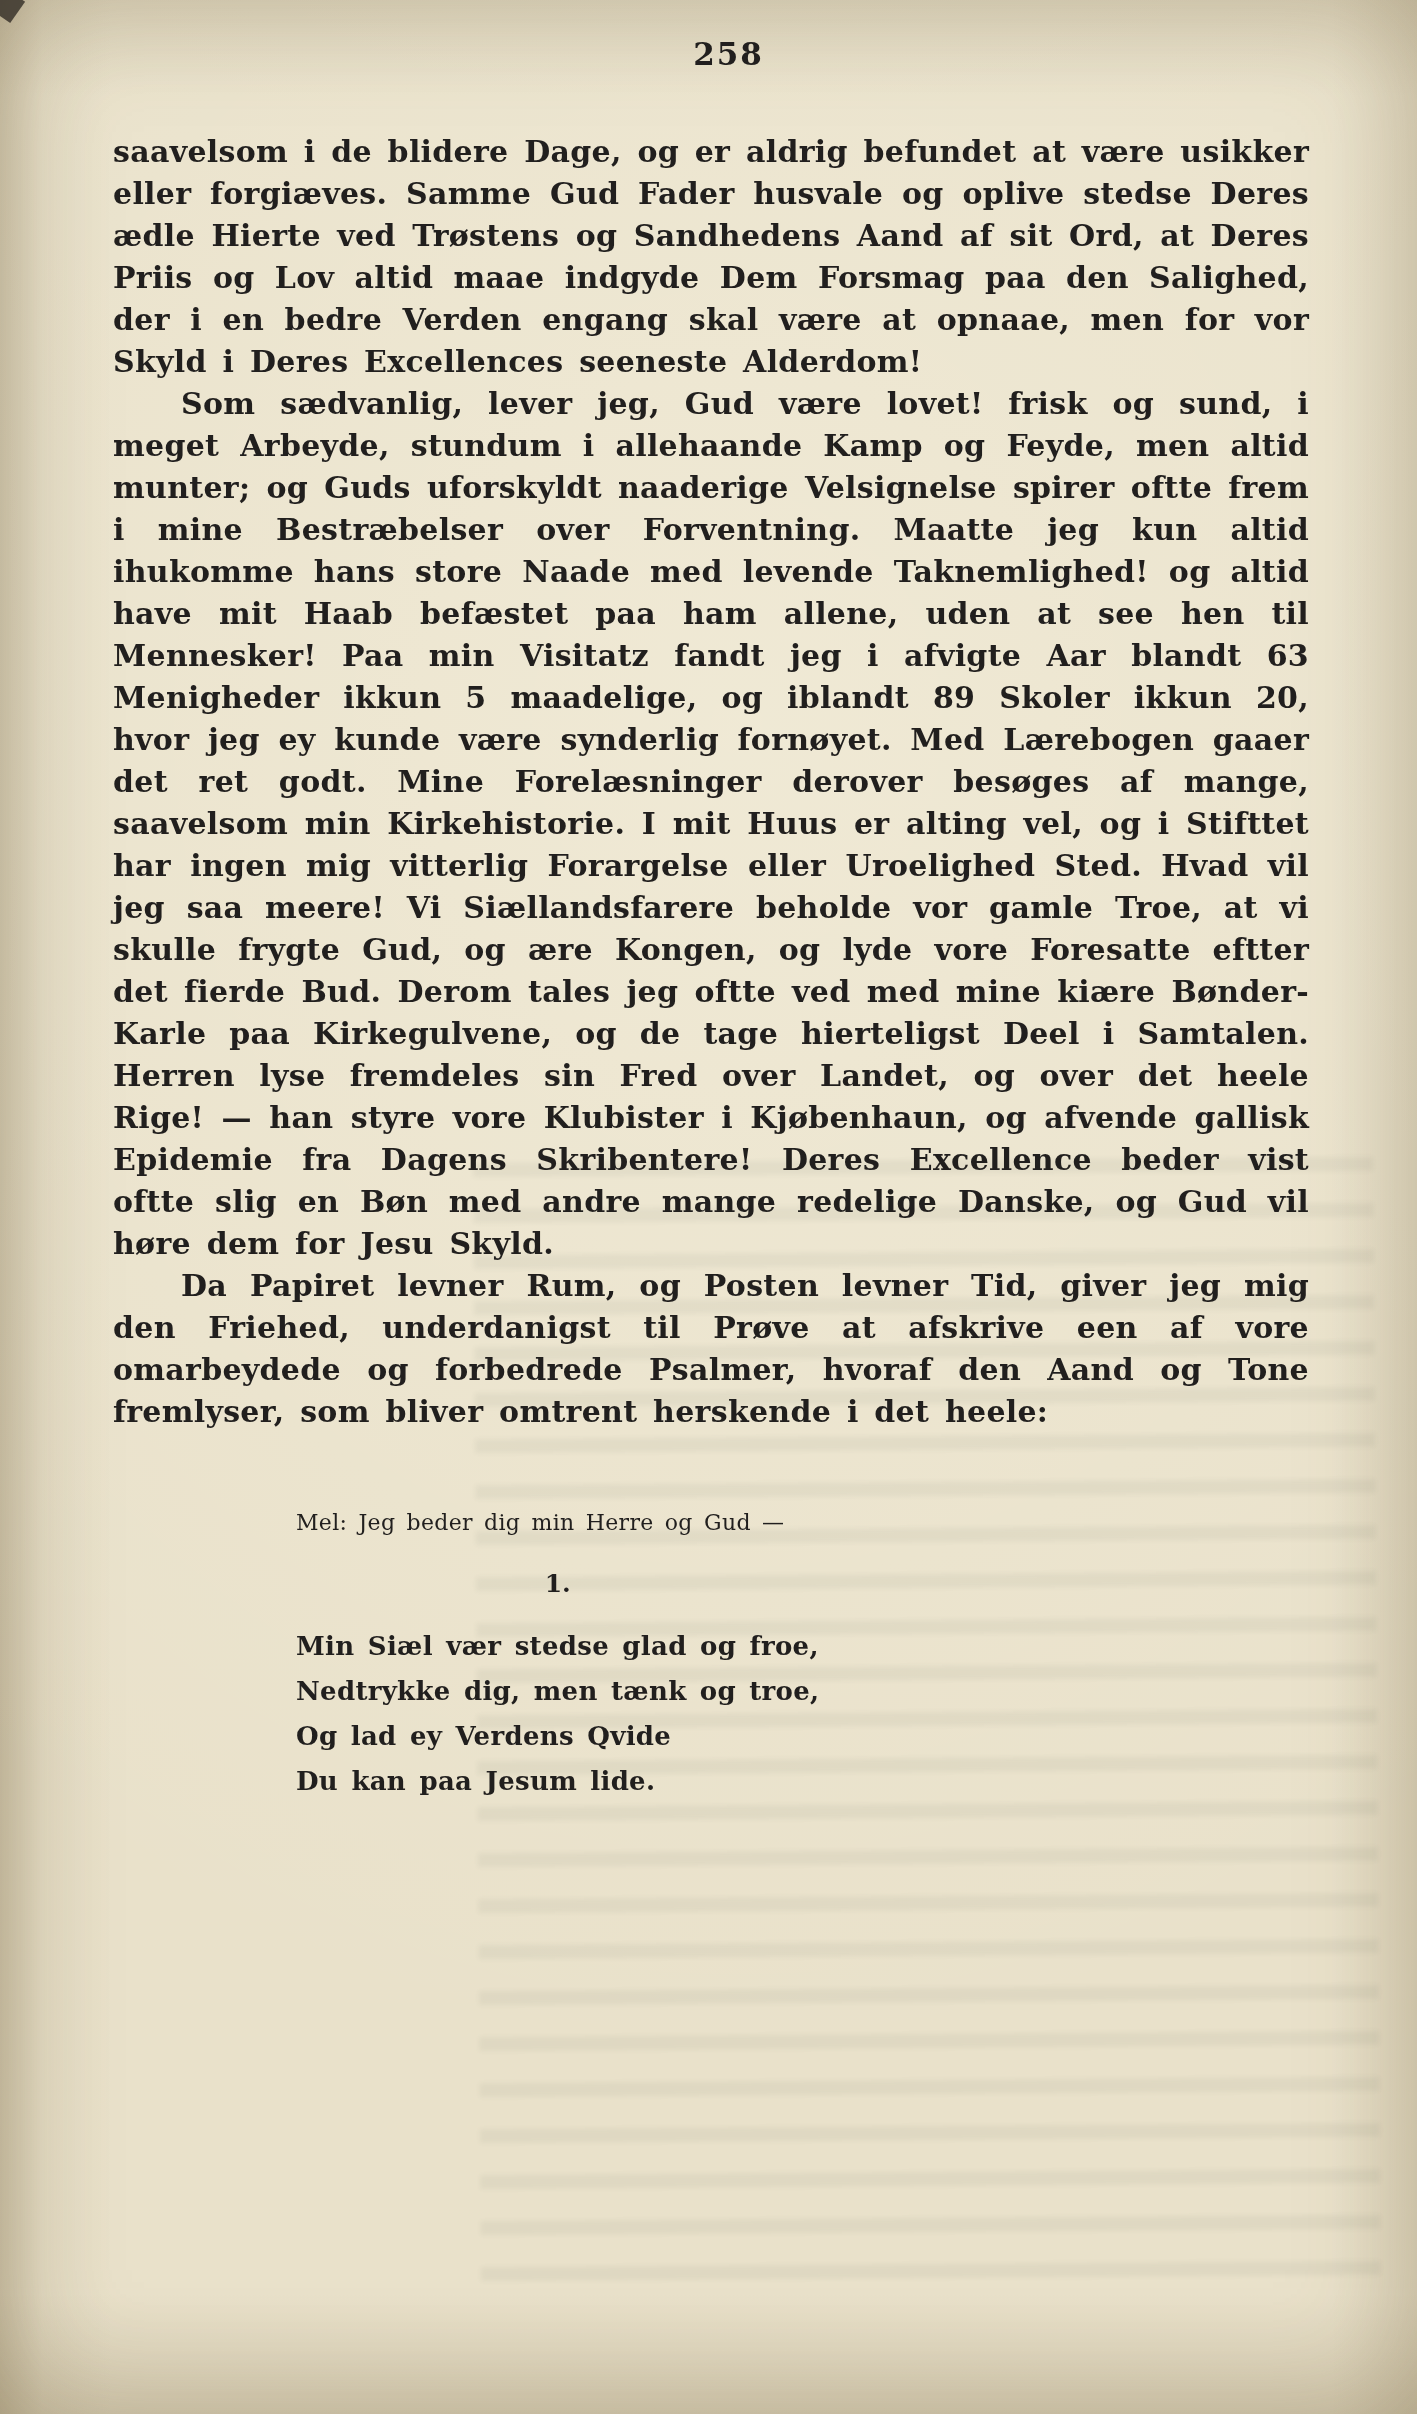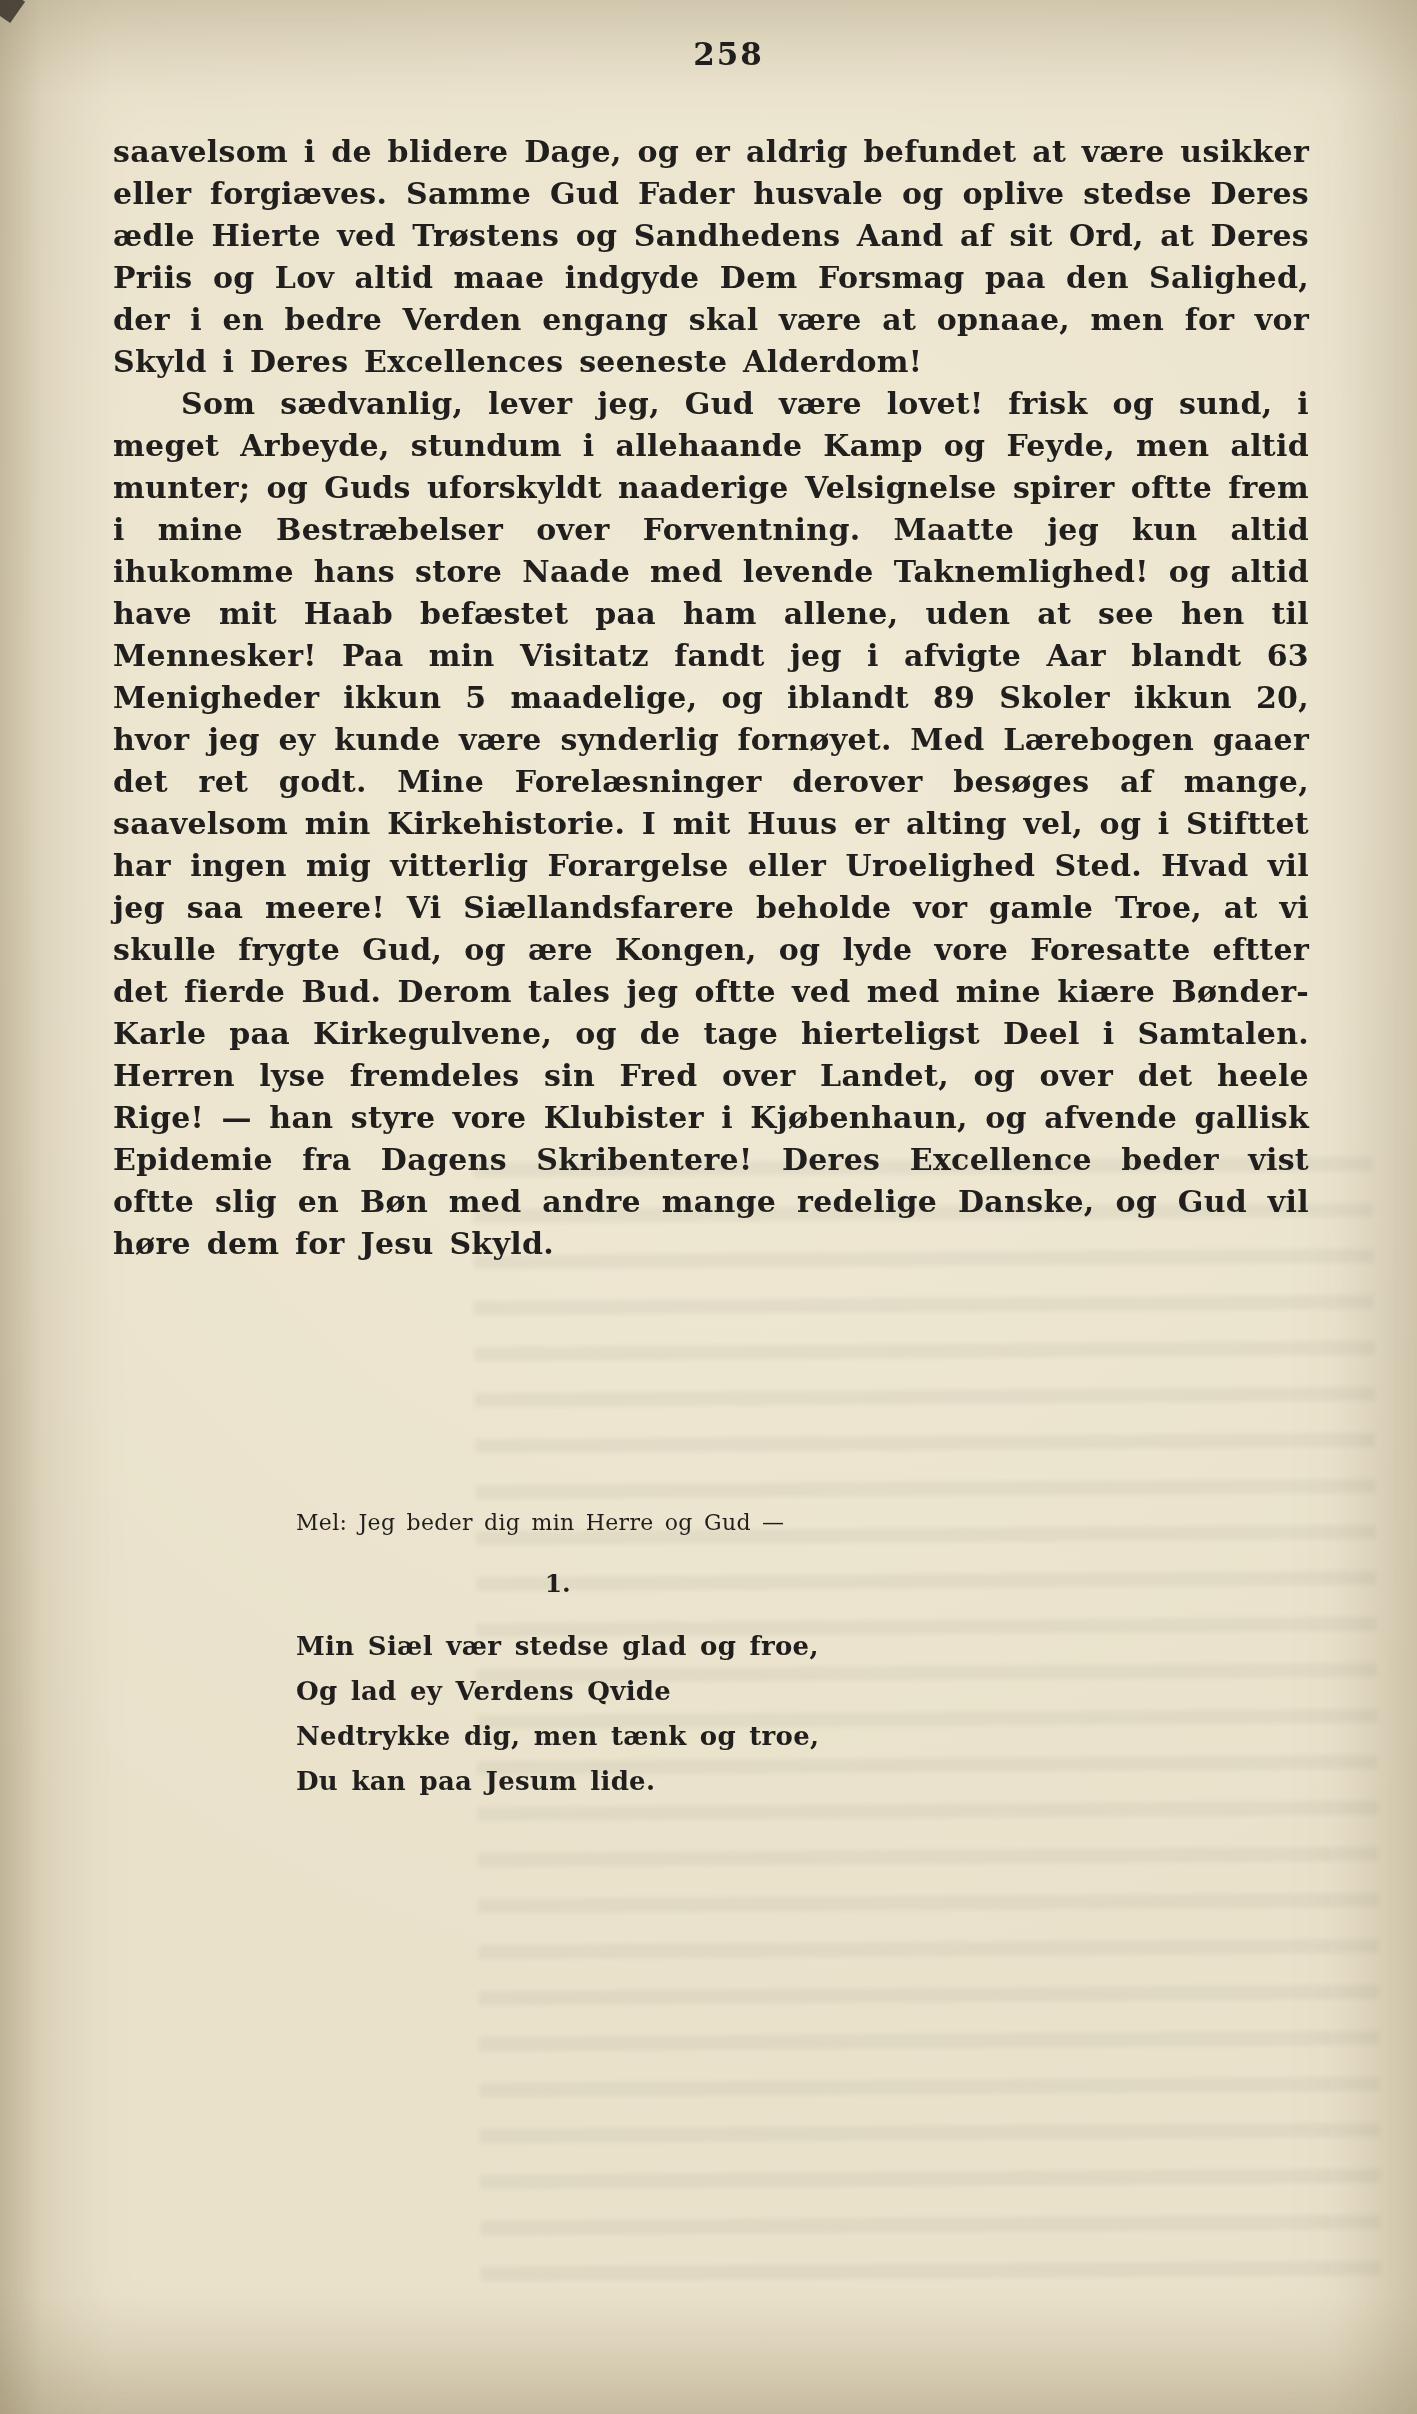--- a/index.html
+++ b/index.html
@@ -119,26 +119,27 @@
 <div class="page">
 
   <div class="showthrough"></div>
   <div class="corner-mark"></div>
 
   <div class="page-number">258</div>
 
   <div class="text-block">
     <p class="para">saavelsom i de blidere Dage, og er aldrig befundet at være usikker eller forgiæves. Samme Gud Fader husvale og oplive stedse Deres ædle Hierte ved Trøstens og Sandhedens Aand af sit Ord, at Deres Priis og Lov altid maae indgyde Dem Forsmag paa den Salighed, der i en bedre Verden engang skal være at opnaae, men for vor Skyld i Deres Excellences seeneste Alderdom!</p>
     <p class="para indent">Som sædvanlig, lever jeg, Gud være lovet! frisk og sund, i meget Arbeyde, stundum i allehaande Kamp og Feyde, men altid munter; og Guds uforskyldt naaderige Velsignelse spirer oftte frem i mine Bestræbelser over Forventning. Maatte jeg kun altid ihukomme hans store Naade med levende Taknemlighed! og altid have mit Haab befæstet paa ham allene, uden at see hen til Mennesker! Paa min Visitatz fandt jeg i afvigte Aar blandt 63 Menigheder ikkun 5 maadelige, og iblandt 89 Skoler ikkun 20, hvor jeg ey kunde være synderlig fornøyet. Med Lærebogen gaaer det ret godt. Mine Forelæsninger derover besøges af mange, saavelsom min Kirkehistorie. I mit Huus er alting vel, og i Stifttet har ingen mig vitterlig Forargelse eller Uroelighed Sted. Hvad vil jeg saa meere! Vi Siællandsfarere beholde vor gamle Troe, at vi skulle frygte Gud, og ære Kongen, og lyde vore Foresatte eftter det fierde Bud. Derom tales jeg oftte ved med mine kiære Bønder-Karle paa Kirkegulvene, og de tage hierteligst Deel i Samtalen. Herren lyse fremdeles sin Fred over Landet, og over det heele Rige! — han styre vore Klubister i Kjøbenhaun, og afvende gallisk Epidemie fra Dagens Skribentere! Deres Excellence beder vist oftte slig en Bøn med andre mange redelige Danske, og Gud vil høre dem for Jesu Skyld.</p>
+    <p class="para indent">Da Papiret levner Rum, og Posten levner Tid, giver jeg mig den Friehed, underdanigst til Prøve at afskrive een af vore omarbeydede og forbedrede Psalmer, hvoraf den Aand og Tone fremlyser, som bliver omtrent herskende i det heele:</p>
   </div>
 
   <div class="hymn">
     <div class="melody">Mel: Jeg beder dig min Herre og Gud —</div>
     <div class="stanza-number">1.</div>
     <div class="verse">
       <div class="verse-line">Min Siæl vær stedse glad og froe,</div>
+      <div class="verse-line">Nedtrykke dig, men tænk og troe,</div>
       <div class="verse-line">Og lad ey Verdens Qvide</div>
-      <div class="verse-line">Nedtrykke dig, men tænk og troe,</div>
       <div class="verse-line">Du kan paa Jesum lide.</div>
     </div>
   </div>
 
 </div>
 
 </body></html>

